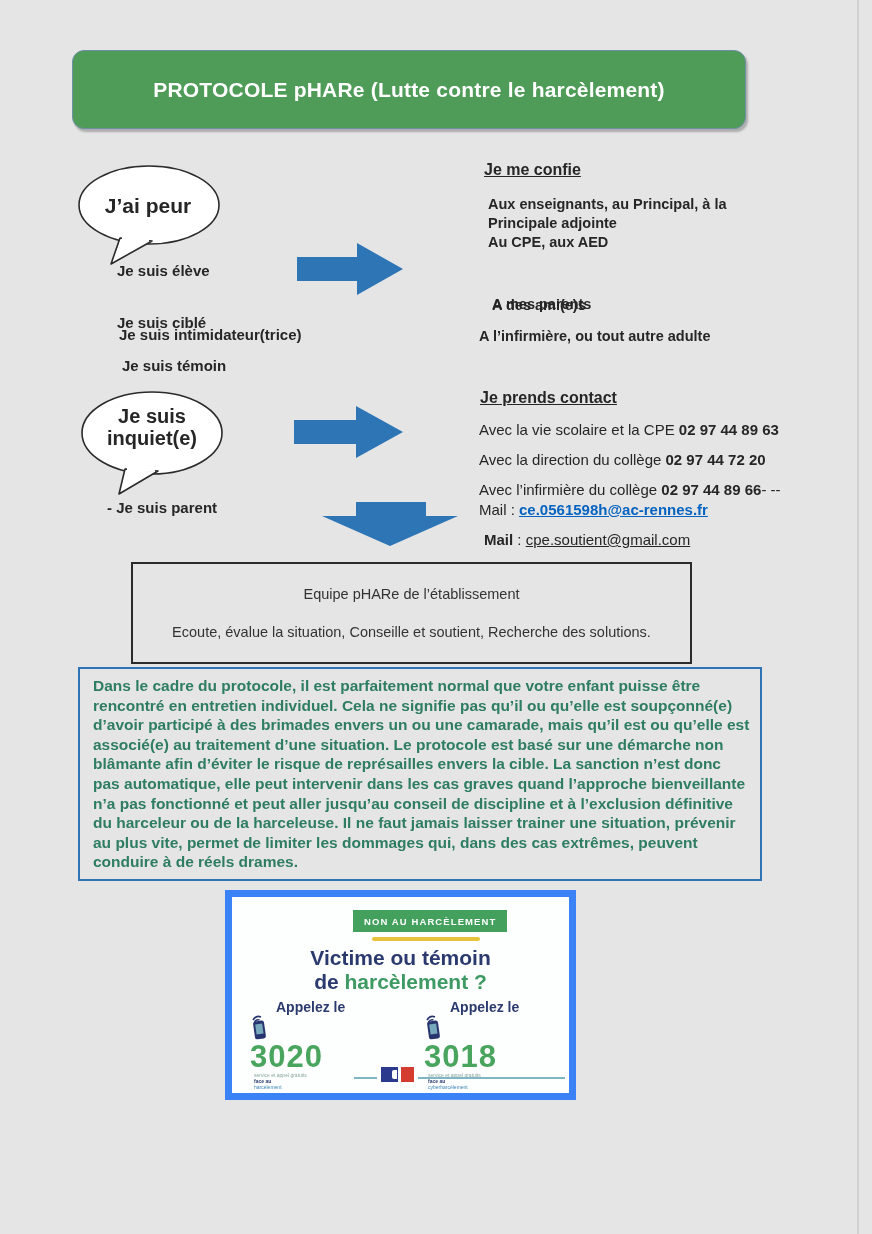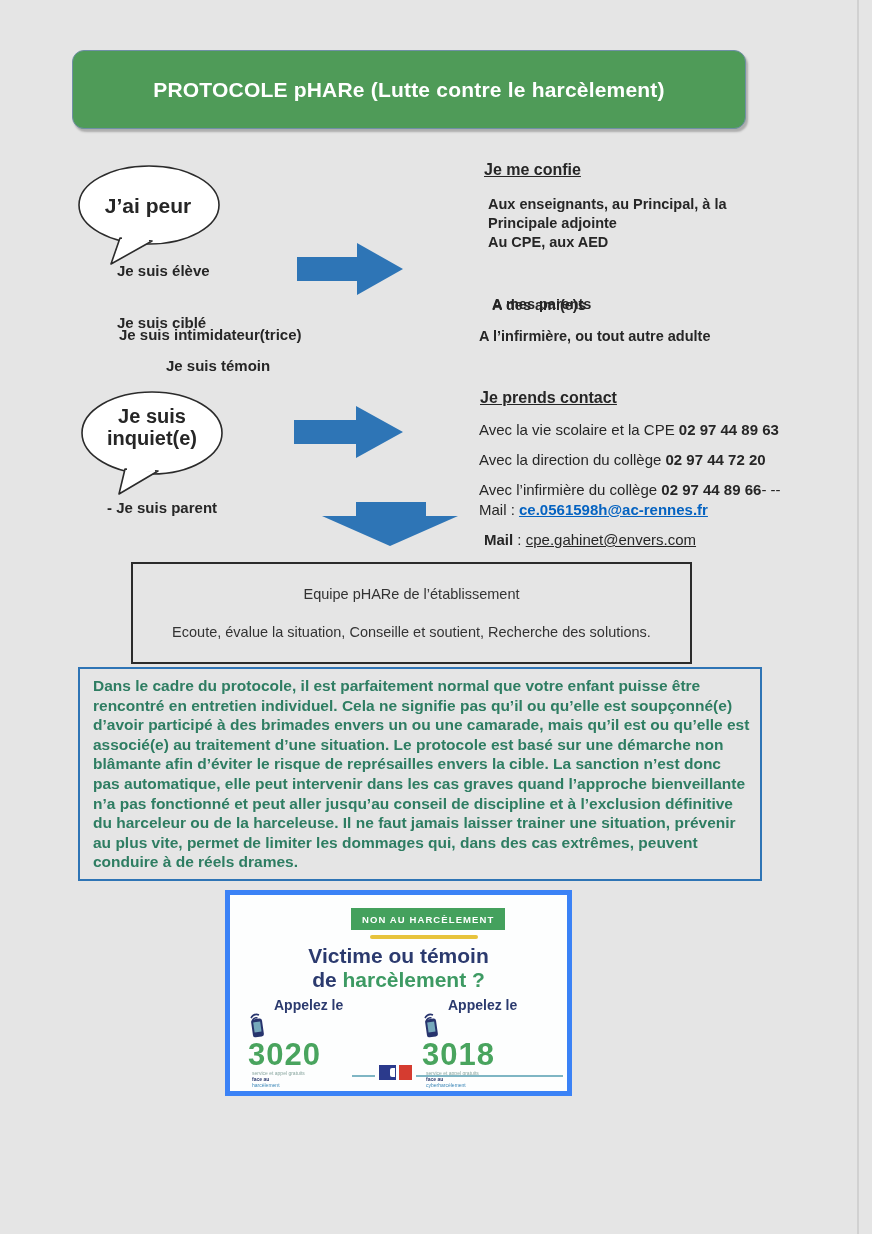--- a/index.html
+++ b/index.html
@@ -25,21 +25,21 @@
   .mail-link-dark{color:#262626;text-decoration:underline;}
   
   .team{left:131px;top:562px;width:557px;height:98px;border:2px solid #2b2b2b;
         display:flex;flex-direction:column;justify-content:space-evenly;text-align:center;
         font-size:14.5px;color:#333;}
   
   .notice{left:78px;top:667px;width:657px;height:203px;border:2px solid #2e74b5;
           padding:7px 10px 0 13px;box-sizing:content-box;}
   .notice-text{color:#2e7d62;font-weight:bold;font-size:15.5px;line-height:19.6px;}
   
-  .card{left:225px;top:890px;width:337px;height:196px;background:#fdfefe;border:5px solid #3b82f6;}
+  .card{left:225px;top:890px;width:337px;height:196px;background:#fdfefe;border:7px solid #3b82f6;}
   .banner{position:absolute;left:121px;top:13px;background:#44a15d;color:#fff;
           font-size:9.5px;font-weight:bold;letter-spacing:1.1px;padding:6px 11px 5px;}
   .banner-underline{position:absolute;left:140px;top:40px;width:108px;height:4px;background:#e7c33c;border-radius:2px;}
   .card-title{position:absolute;left:0;top:49px;width:100%;text-align:center;
               font-size:21px;font-weight:600;line-height:24px;color:#2b3a6e;}
   .hl-green{color:#3d9a63;}
   .call{position:absolute;top:102px;width:155px;}
   .call-label{font-size:14px;font-weight:bold;color:#2b3a6e;margin-left:26px;}
   .call-row{display:flex;align-items:flex-start;margin-top:-1px;flex-direction:column;}
   .call-num{font-size:31px;font-weight:bold;color:#49a45e;letter-spacing:1px;line-height:30px;}
@@ -69,21 +69,21 @@
   <svg class="abs bubble-svg" style="left:76px;top:164px;" width="150" height="104" viewBox="0 0 150 104">
     <ellipse cx="73" cy="41" rx="70" ry="39" fill="#ffffff" stroke="#2b2b2b" stroke-width="1.6"></ellipse>
     <path d="M44,74 L35,100 L76,77 Z" fill="#ffffff" stroke="#2b2b2b" stroke-width="1.6" stroke-linejoin="round"></path>
     <path d="M46,74 L73,76" stroke="#ffffff" stroke-width="4"></path>
   </svg>
   <div class="abs bubble-text" style="left:78px;top:194px;width:140px;font-size:21px;">J’ai peur</div>
 
   <div class="abs role" style="left:117px;top:262px;">Je suis élève</div>
   <div class="abs role" style="left:117px;top:294px;margin-top:20px;">Je suis ciblé</div>
   <div class="abs role" style="left:119px;top:326px;">Je suis intimidateur(trice)</div>
-  <div class="abs role" style="left:122px;top:357px;margin-left:44px;">Je suis témoin</div>
+  <div class="abs role" style="left:122px;top:357px;">Je suis témoin</div>
 
   <svg class="abs" style="left:297px;top:241px;" width="107" height="56" viewBox="0 0 107 56">
     <polygon points="0,16 60,16 60,2 106,28 60,54 60,40 0,40" fill="#2e75b6"></polygon>
   </svg>
 
   <div class="abs col-head" style="left:484px;top:161px;">Je me confie</div>
   <div class="abs confide-item" style="left:488px;top:195px;">Aux enseignants, au Principal, à la</div>
   <div class="abs confide-item" style="left:488px;top:214px;">Principale adjointe</div>
   <div class="abs confide-item" style="left:488px;top:233px;">Au CPE, aux AED</div>
   <div class="abs confide-item" style="left:492px;top:264px;margin-top:31px;">A mes parents</div>
@@ -107,21 +107,21 @@
 
   <svg class="abs" style="left:322px;top:502px;" width="136" height="44" viewBox="0 0 136 44">
     <polygon points="34,0 104,0 104,14 136,14 68,44 0,14 34,14" fill="#2e75b6"></polygon>
   </svg>
 
   <div class="abs col-head" style="left:480px;top:389px;">Je prends contact</div>
   <div class="abs contact-line" style="left:479px;top:421px;"><span>Avec la vie scolaire et la CPE </span><b>02 97 44 89 63</b></div>
   <div class="abs contact-line" style="left:479px;top:451px;"><span>Avec la direction du collège </span><b>02 97 44 72 20</b></div>
   <div class="abs contact-line" style="left:479px;top:481px;"><span>Avec l’infirmière du collège </span><b>02 97 44 89 66</b><span>- --</span></div>
   <div class="abs contact-line" style="left:479px;top:501px;"><span>Mail : </span><a class="mail-link-blue">ce.0561598h@ac-rennes.fr</a></div>
-  <div class="abs contact-line" style="left:484px;top:531px;"><b>Mail</b><span> : </span><a class="mail-link-dark">cpe.gahinet@envers.com</a></div>
+  <div class="abs contact-line" style="left:484px;top:531px;"><b>Mail</b><span> : </span><a class="mail-link-dark">cpe.soutient@gmail.com</a></div>
 
   <div class="abs team">
     <div>Equipe pHARe de l’établissement</div>
     <div>Ecoute, évalue la situation, Conseille et soutient, Recherche des solutions.</div>
   </div>
 
   <div class="abs notice">
     <div class="notice-text">Dans le cadre du protocole, il est parfaitement normal que votre enfant puisse être rencontré en entretien individuel. Cela ne signifie pas qu’il ou qu’elle est soupçonné(e) d’avoir participé à des brimades envers un ou une camarade, mais qu’il est ou qu’elle est associé(e) au traitement d’une situation. Le protocole est basé sur une démarche non blâmante afin d’éviter le risque de représailles envers la cible. La sanction n’est donc pas automatique, elle peut intervenir dans les cas graves quand l’approche bienveillante n’a pas fonctionné et peut aller jusqu’au conseil de discipline et à l’exclusion définitive du harceleur ou de la harceleuse. Il ne faut jamais laisser trainer une situation, prévenir au plus vite, permet de limiter les dommages qui, dans des cas extrêmes, peuvent conduire à de réels drames.</div>
   </div>
 

